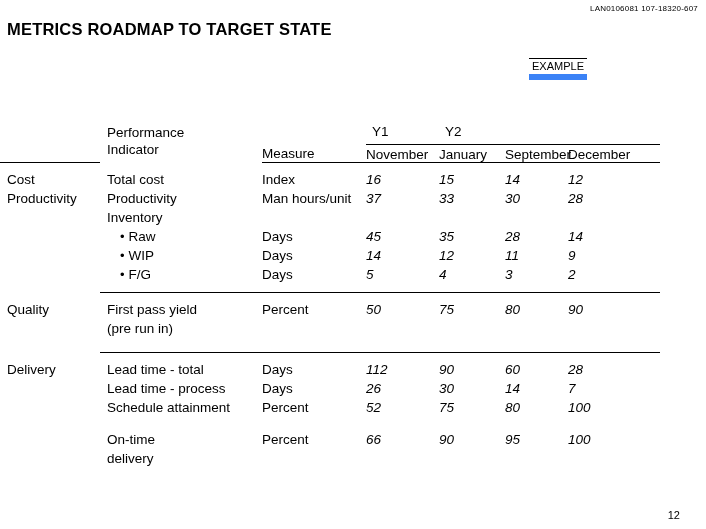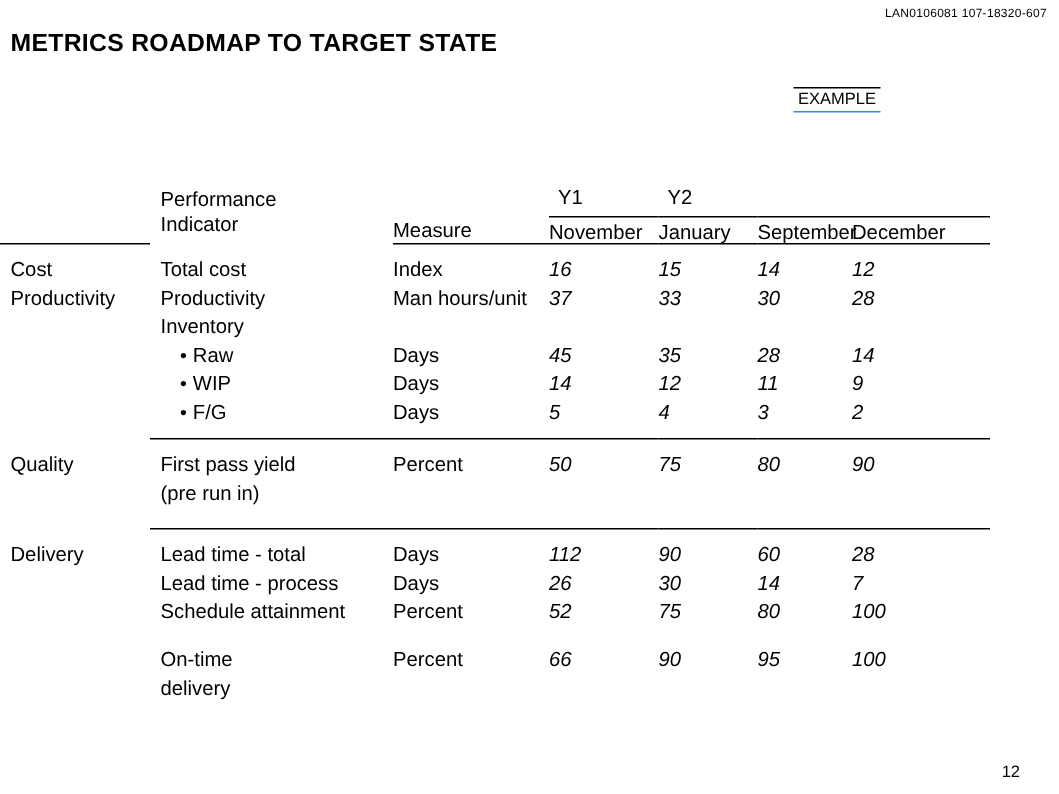--- a/index.html
+++ b/index.html
@@ -41,21 +41,21 @@
   
   .example-stamp {
     position: absolute;
     top: 58px;
     left: 529px;
     width: 58px;
     text-align: center;
     font-size: 11px;
     padding: 1px 0 1px 0;
     border-top: 1px solid #000;
-    border-bottom: 1px solid #3b82f6;
+    border-bottom: 6px solid #3b82f6;
     line-height: 13px;
   }
 
   
   .grid {
     position: absolute;
     top: 124px;
     left: 0px;
     width: 582px;
   }

